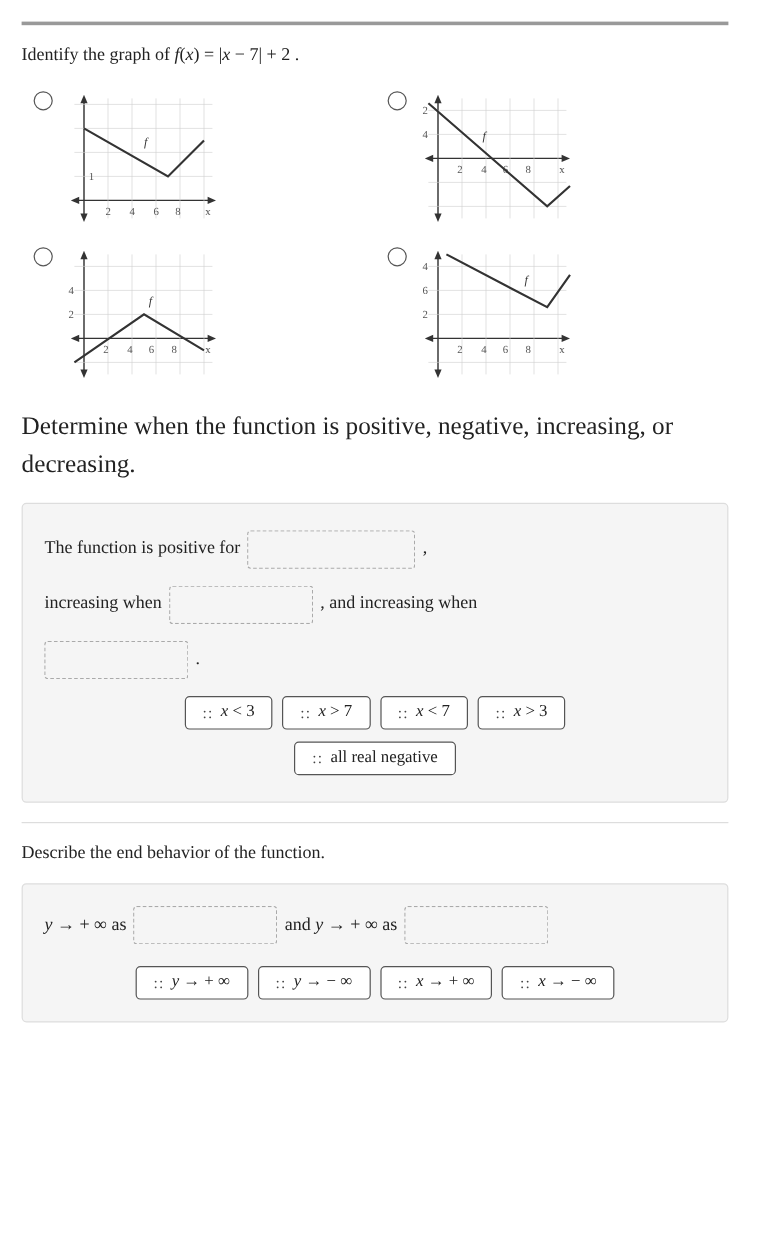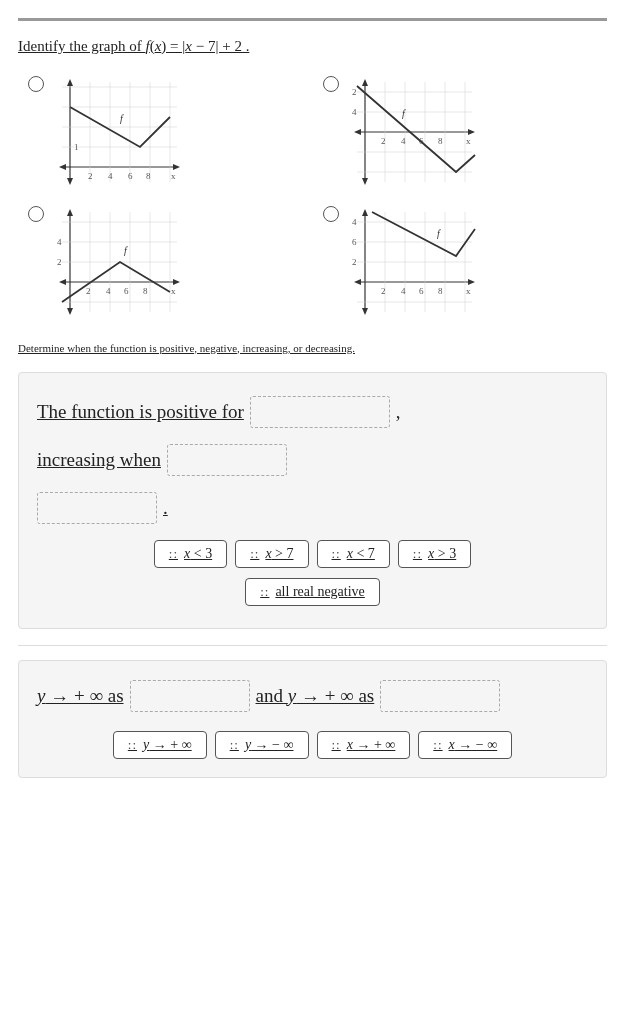--- a/index.html
+++ b/index.html
@@ -7,21 +7,20 @@
       font-family: Georgia, 'Times New Roman', serif;
       background: #fff;
       width: 643px;
       min-height: 1032px;
       font-size: 15px;
       color: #222;
     }
     .page {
       width: 625px;
       padding: 18px 18px 30px 18px;
-      text-decoration: underline;
     }
     .question-header {
       font-size: 15px;
       margin-bottom: 14px;
       line-height: 1.5;
     }
     .graphs-grid {
       display: grid;
       grid-template-columns: 1fr 1fr;
       gap: 10px 20px;
@@ -46,38 +45,38 @@
       position: relative;
       width: 130px;
       height: 120px;
       flex-shrink: 0;
     }
     svg.graph-svg {
       width: 100%;
       height: 100%;
     }
     .determine-section {
-      font-size: 11px;
+      font-size: 21px;
       margin-bottom: 16px;
       line-height: 1.5;
     }
     .fill-area {
       background: #f5f5f5;
       border: 1px solid #ddd;
       border-radius: 4px;
       padding: 22px 18px 22px 18px;
       margin-bottom: 16px;
     }
     .fill-row {
       display: flex;
       align-items: center;
       flex-wrap: wrap;
       gap: 6px;
       margin-bottom: 14px;
-      font-size: 19px;
+      font-size: 15px;
       line-height: 1.8;
     }
     .fill-row:last-child { margin-bottom: 0; }
     .dashed-box {
       display: inline-block;
       border: 1.5px dashed #aaa;
       border-radius: 3px;
       min-width: 140px;
       height: 32px;
       vertical-align: middle;
@@ -300,20 +299,21 @@
 
   <div class="fill-area">
     <div class="fill-row">
       <span>The function is positive for</span>
       <span class="dashed-box"></span>
       <span>,</span>
     </div>
     <div class="fill-row">
       <span>increasing when</span>
       <span class="dashed-box-sm"></span>
+      <span>, and increasing when</span>
     </div>
     <div class="fill-row">
       <span class="dashed-box-sm"></span>
       <span>.</span>
     </div>
 
     <div class="answer-chips">
       <div class="chip">
         <span class="chip-dots">::</span>
         <span><span class="math-italic">x</span> &lt; 3</span>
@@ -334,20 +334,23 @@
     <div class="answer-chips">
       <div class="chip">
         <span class="chip-dots">::</span>
         <span>all real negative</span>
       </div>
     </div>
   </div>
 
   <hr class="section-divider">
 
+  <div class="describe-section">
+    <p>Describe the end behavior of the function.</p>
+  </div>
 
   <div class="end-behavior-area">
     <div class="fill-row">
       <span><span class="math-italic">y</span> → + ∞ as</span>
       <span class="dashed-box-sm"></span>
       <span>and <span class="math-italic">y</span> → + ∞ as</span>
       <span class="dashed-box-sm"></span>
     </div>
 
     <div class="answer-chips" style="margin-top:18px;">

